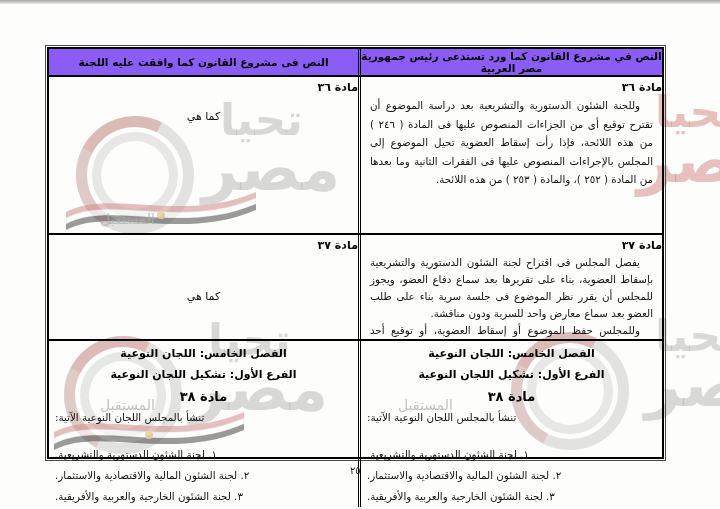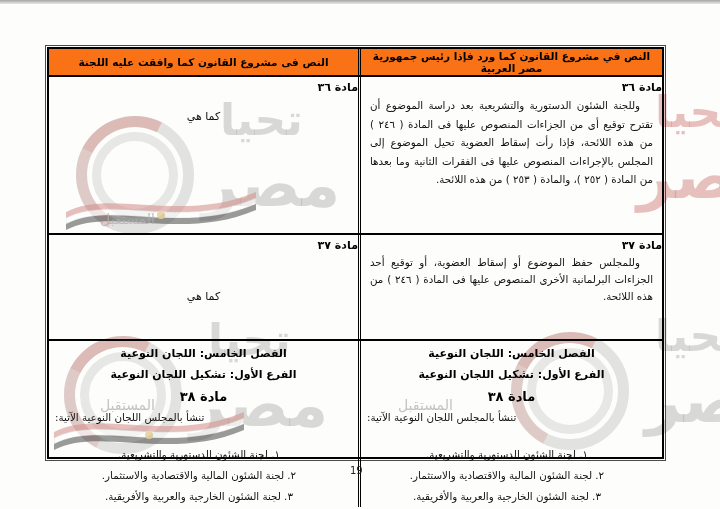--- a/index.html
+++ b/index.html
@@ -16,61 +16,61 @@
   .wm{position:absolute;width:320px;height:170px;pointer-events:none;z-index:1;}
   .wm .ring{position:absolute;left:6px;top:10px;width:96px;height:96px;border-radius:50%;
     border:11px solid rgba(185,185,185,.40);}
   .wm .ring::before{content:"";position:absolute;inset:5px;border-radius:50%;
     border:9px solid rgba(190,190,190,.35);}
   .wm .ring::after{content:"";position:absolute;inset:-11px;border-radius:50%;
     border:11px solid transparent;border-top-color:rgba(214,145,140,.50);
     border-left-color:rgba(214,145,140,.28);transform:rotate(-18deg);}
   .wm .wm-tahya{position:absolute;left:150px;top:-8px;font-size:44px;font-weight:bold;
     letter-spacing:2px;line-height:1;}
-  .wm .wm-misr{position:absolute;left:132px;top:48px;font-size:62px;font-weight:bold;
+  .wm .wm-misr{position:absolute;left:132px;top:32px;font-size:62px;font-weight:bold;
     letter-spacing:3px;line-height:1;}
   .wm--gray .wm-tahya,.wm--gray .wm-misr{color:rgba(175,175,175,.48);}
   .wm--red .wm-tahya,.wm--red .wm-misr{color:rgba(213,140,135,.55);}
   .wm .wm-flag{position:absolute;left:-4px;top:78px;width:190px;height:46px;opacity:.55;}
   .wm-caption{position:absolute;font-size:14px;font-weight:normal;
     color:rgba(175,175,175,.75);letter-spacing:1px;z-index:1;pointer-events:none;}
 
   
   .doc-table{
     position:absolute;left:47px;top:47px;width:617px;height:412px;
     box-sizing:border-box;border:2px solid #000;outline:1px solid #4a4a4a;outline-offset:1px;
     background:transparent;display:flex;flex-direction:column;direction:rtl;z-index:2;
   }
   .row{display:flex;flex:none;}
   .row-sep{border-bottom:2px solid #000;}
   .cell{box-sizing:border-box;overflow:hidden;position:relative;}
   .cell-issued{width:49.6%;border-left:3px double #000;}
   .cell-committee{flex:1;}
   .header-row{height:26px;}
-  .header-cell{background:#f97316;font-weight:bold;font-size:10.5px;
+  .header-cell{background:#8b5cf6;font-weight:bold;font-size:10.5px;
     display:flex;align-items:center;justify-content:center;text-align:center;color:#000;}
   .row36{height:156px;}
   .row37{height:104px;}
   .row38{flex:1;}
 
   .article-title{text-align:right;font-weight:bold;font-size:11px;margin:4px 0 2px;color:#000;}
   .cell p{margin:0;padding:0 9px;text-align:justify;font-size:10.3px;color:#111;}
   .row36 .cell p{line-height:18.5px;text-indent:13px;}
   .row37 .cell p{line-height:17px;text-indent:13px;}
   .as-is{text-align:center;font-size:11px;color:#111;}
   .as-is-36{margin-top:16px;}
   .as-is-37{margin-top:38px;}
 
   .chapter-heading{text-align:center;font-weight:bold;font-size:11px;line-height:17px;
     margin-top:4px;color:#000;}
   .article-title38{text-align:center;font-weight:bold;font-size:13px;margin:6px 0 4px;color:#000;}
   .intro-line{margin:2px 0 1px;padding:0 18px 16px 6px;text-align:left;font-size:10.3px;
     line-height:19px;color:#111;}
   .committee-list{list-style:none;margin:0;padding:0 15px 0 6px;}
-  .committee-list li{text-align:center;font-size:10.3px;line-height:21px;color:#111;}
+  .committee-list li{text-align:left;font-size:10.3px;line-height:21px;color:#111;}
 
   .page-number{position:absolute;left:350px;top:465px;font-size:10px;color:#222;z-index:3;}
 </style>
 </head>
 <body>
 
 <div class="page">
 
   <div class="scan-edge"></div>
 
@@ -110,38 +110,39 @@
     <span class="wm-misr" style="left:140px;">مصر</span>
   </div>
 
   <span class="wm-caption" style="left:100px;top:211px;">المستقبل</span>
   <span class="wm-caption" style="left:100px;top:397px;">المستقبل</span>
   <span class="wm-caption" style="left:398px;top:397px;">المستقبل</span>
 
   <div class="doc-table">
 
     <div class="row header-row row-sep">
-      <div class="cell cell-issued header-cell">النص في مشروع القانون كما ورد فإذا رئيس جمهورية مصر العربية</div>
+      <div class="cell cell-issued header-cell">النص في مشروع القانون كما ورد تستدعى رئيس جمهورية مصر العربية</div>
       <div class="cell cell-committee header-cell">النص فى مشروع القانون كما وافقت عليه اللجنة</div>
     </div>
 
     <div class="row row36 row-sep">
       <div class="cell cell-issued">
         <div class="article-title">مادة ٣٦</div>
         <p>وللجنة الشئون الدستورية والتشريعية بعد دراسة الموضوع أن تقترح توقيع أى من الجزاءات المنصوص عليها فى المادة ( ٢٤٦ ) من هذه اللائحة، فإذا رأت إسقاط العضوية تحيل الموضوع إلى المجلس بالإجراءات المنصوص عليها فى الفقرات الثانية وما بعدها من المادة ( ٢٥٢ )، والمادة ( ٢٥٣ ) من هذه اللائحة.</p>
       </div>
       <div class="cell cell-committee">
         <div class="article-title">مادة ٣٦</div>
         <div class="as-is as-is-36">كما هي</div>
       </div>
     </div>
 
     <div class="row row37 row-sep">
       <div class="cell cell-issued">
         <div class="article-title">مادة ٣٧</div>
+        <p>يفصل المجلس فى اقتراح لجنة الشئون الدستورية والتشريعية بإسقاط العضوية، بناء على تقريرها بعد سماع دفاع العضو، ويجوز للمجلس أن يقرر نظر الموضوع فى جلسة سرية بناء على طلب العضو بعد سماع معارض واحد للسرية ودون مناقشة.</p>
         <p>وللمجلس حفظ الموضوع أو إسقاط العضوية، أو توقيع أحد الجزاءات البرلمانية الأخرى المنصوص عليها فى المادة ( ٢٤٦ ) من هذه اللائحة.</p>
       </div>
       <div class="cell cell-committee">
         <div class="article-title">مادة ٣٧</div>
         <div class="as-is as-is-37">كما هي</div>
       </div>
     </div>
 
     <div class="row row38">
       <div class="cell cell-issued">
@@ -163,15 +164,15 @@
         <ul class="committee-list">
           <li>١. لجنة الشئون الدستورية والتشريعية.</li>
           <li>٢. لجنة الشئون المالية والاقتصادية والاستثمار.</li>
           <li>٣. لجنة الشئون الخارجية والعربية والأفريقية.</li>
         </ul>
       </div>
     </div>
 
   </div>
 
-  <div class="page-number">19</div>
+  <div class="page-number">٢٥</div>
 
 </div>
 
 </body></html>

